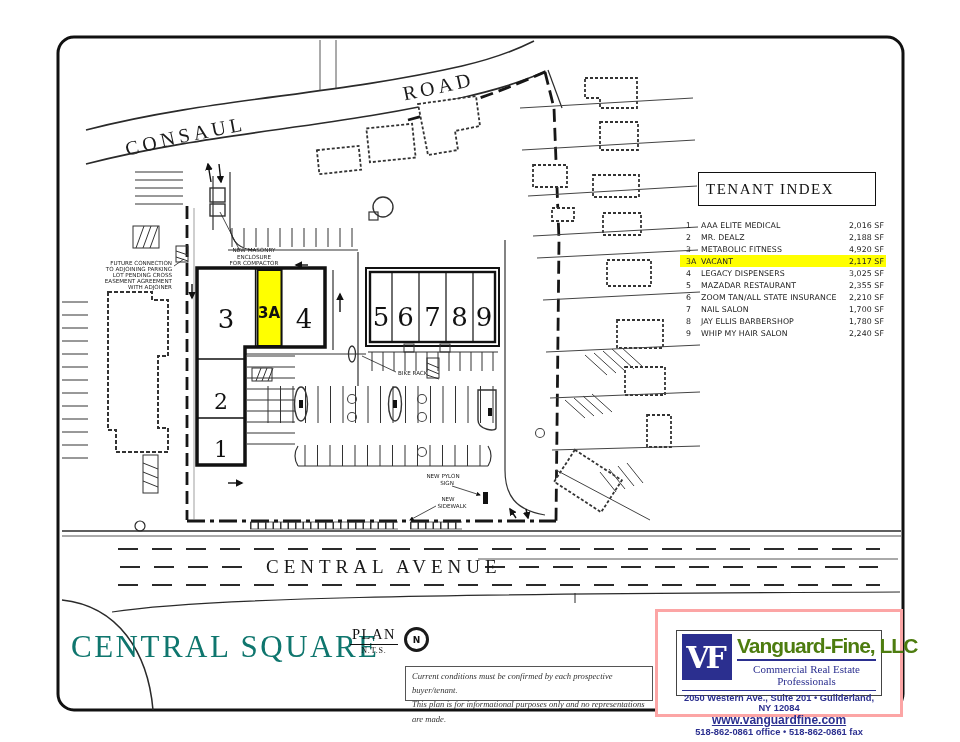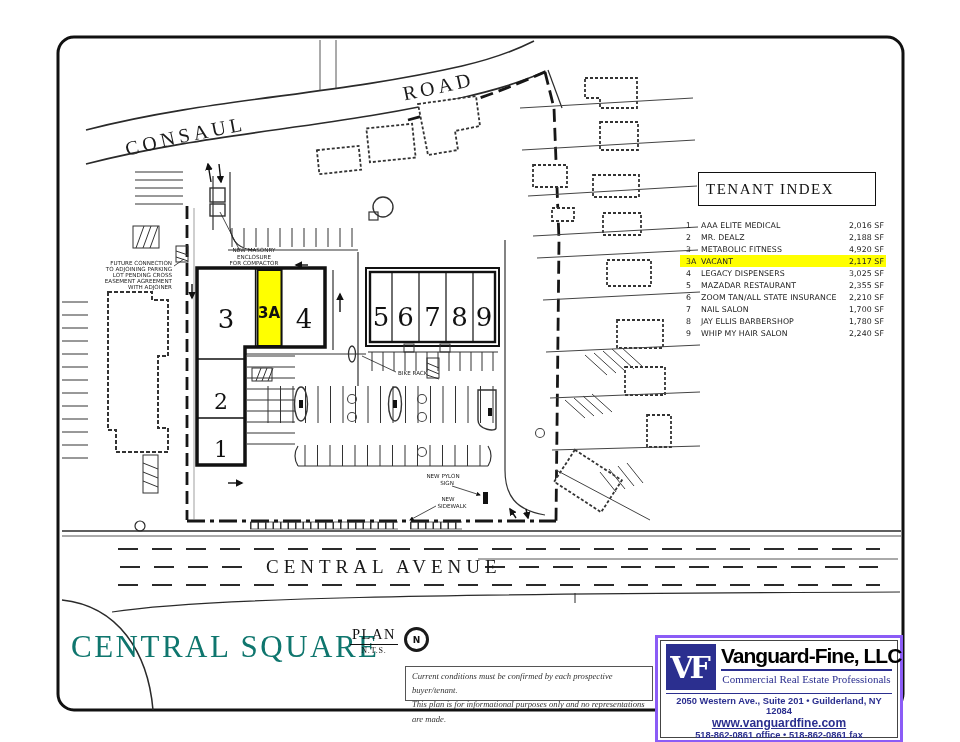--- a/index.html
+++ b/index.html
@@ -29,27 +29,27 @@
     border-bottom:1.3px solid #111;padding:0 2px 1px;display:inline-block;}
   .plan-scale{font-family:"Liberation Serif",serif;font-size:8px;letter-spacing:.8px;margin-top:1px;}
 
   .north{left:404px;top:627px;width:19px;height:19px;border:3.2px solid #1a1a1a;border-radius:50%;
     display:flex;align-items:center;justify-content:center;font-size:9px;font-weight:bold;background:#fff;}
 
   .disclaimer{left:405px;top:666px;width:248px;height:35px;border:1.2px solid #555;box-sizing:border-box;
     padding:2px 6px;font-family:"Liberation Serif",serif;font-style:italic;font-size:8.6px;line-height:1.65;color:#333;background:#fff;}
 
   
-  .broker{left:655px;top:635px;width:248px;height:108px;border:3px solid #8b5cf6;box-sizing:border-box;background:#fff;padding:2px;}
+  .broker{left:655px;top:609px;width:248px;height:108px;border:3px solid #fca5a5;box-sizing:border-box;background:#fff;padding:18px;}
   .broker-inner{border:1px solid #444;height:100%;box-sizing:border-box;padding:3px 5px 2px;display:flex;flex-direction:column;}
   .broker-top{display:flex;gap:5px;align-items:flex-start;}
   .vf-logo{width:50px;height:46px;background:#2b2f8f;color:#fff;font-family:"DejaVu Serif",serif;font-weight:bold;
     font-size:30px;display:flex;align-items:center;justify-content:center;letter-spacing:-4px;padding-right:5px;box-sizing:border-box;}
   .broker-right{flex:1;display:flex;flex-direction:column;min-width:0;}
-  .broker-name{color:#000000;font-weight:bold;font-size:21px;letter-spacing:-1px;font-family:"Liberation Sans",sans-serif;white-space:nowrap;}
+  .broker-name{color:#4d7c0f;font-weight:bold;font-size:21px;letter-spacing:-1px;font-family:"Liberation Sans",sans-serif;white-space:nowrap;}
   .broker-rule{border-top:2px solid #2b2f8f;margin:1px 0 2px;}
   .broker-tagline{color:#2b2f8f;font-size:11px;text-align:center;font-family:Liberation Serif, serif;}
   .broker-sep{border-top:1.5px solid #2b2f8f;margin:3px 0 2px;}
   .broker-address,.broker-phone{color:#2b2f8f;font-weight:bold;font-size:9.3px;text-align:center;font-family:"Liberation Sans",sans-serif;}
   .broker-website{color:#2b2f8f;font-weight:bold;font-size:12px;text-align:center;text-decoration:underline;font-family:"Liberation Sans",sans-serif;}
 
   
   .t-ann{font-family:"DejaVu Sans",sans-serif;font-size:5.6px;fill:#222;}
   .t-unit{font-family:"DejaVu Serif",serif;fill:#111;}
   .t-road{font-family:"Liberation Serif",serif;fill:#1a1a1a;}

